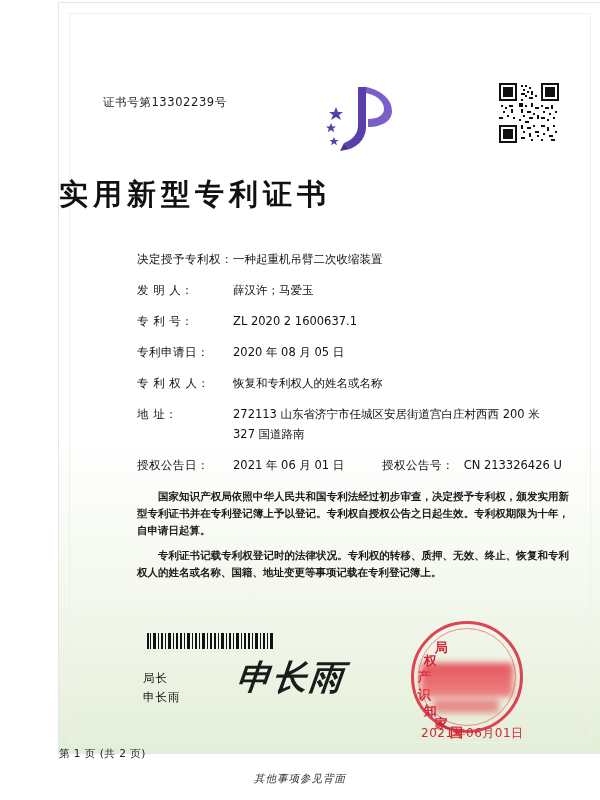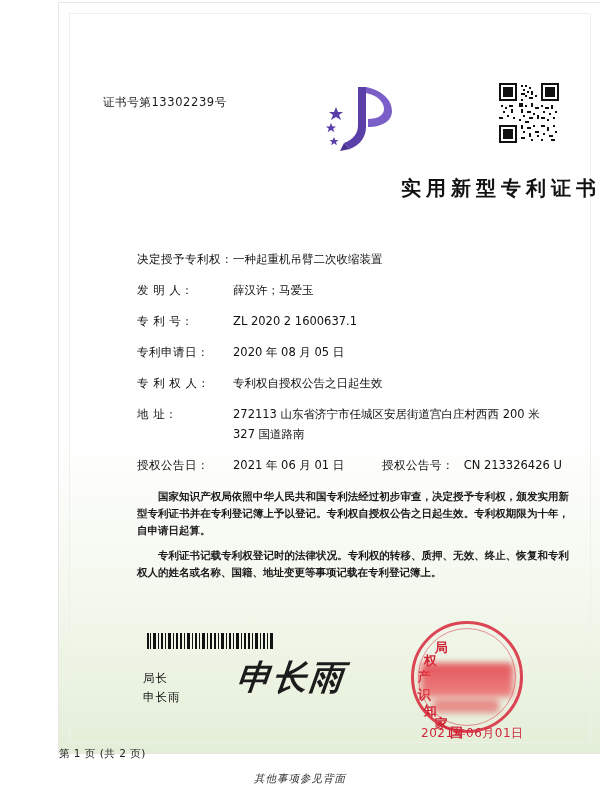--- a/index.html
+++ b/index.html
@@ -70,23 +70,23 @@
     width: 60px;
     height: 60px;
   }
 
   
   .title {
     position: absolute;
     left: 0;
     right: 0;
     top: 172px;
-    text-align: right;
+    text-align: left;
     font-family: Liberation Mono, monospace;
-    font-size: 20px;
+    font-size: 29px;
     font-weight: bold;
     letter-spacing: 5px;
     color: #111111;
   }
 
   
   .fields {
     position: absolute;
     left: 78px;
     top: 248px;
@@ -372,21 +372,21 @@
       <div class="field-row">
         <div class="field-label">专  利  号：</div>
         <div class="field-value">ZL 2020 2 1600637.1</div>
       </div>
       <div class="field-row">
         <div class="field-label">专利申请日：</div>
         <div class="field-value">2020 年 08 月 05 日</div>
       </div>
       <div class="field-row">
         <div class="field-label">专 利 权 人：</div>
-        <div class="field-value">专利权自授权公告之日起生效</div>
+        <div class="field-value">恢复和专利权人的姓名或名称</div>
       </div>
       <div class="field-row">
         <div class="field-label">地      址：</div>
         <div class="field-value">
           <span>272113 山东省济宁市任城区安居街道宫白庄村西西 200 米</span>
           <span class="line2">327 国道路南</span>
         </div>
       </div>
       <div class="field-row">
         <div class="field-label">授权公告日：</div>

